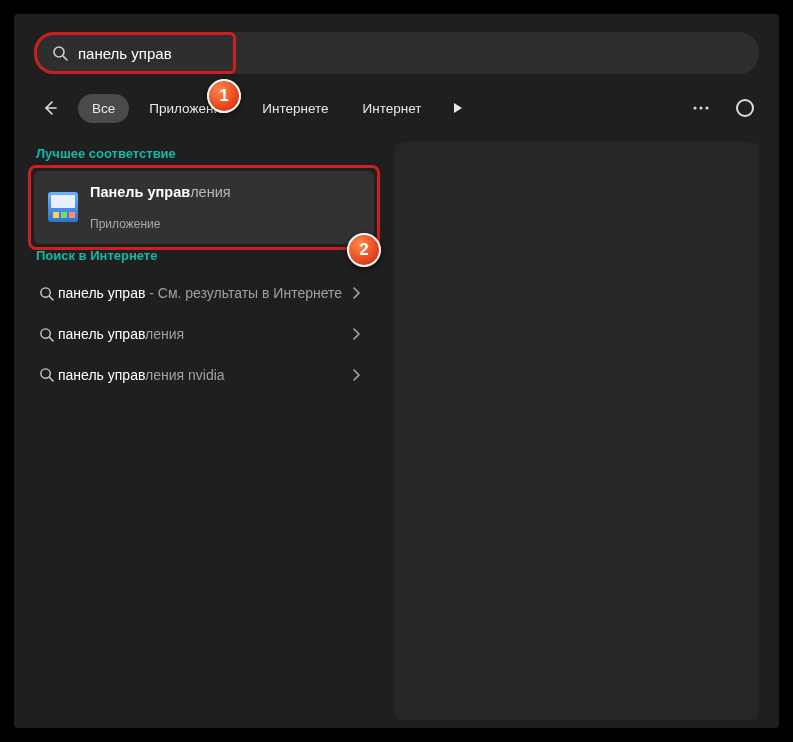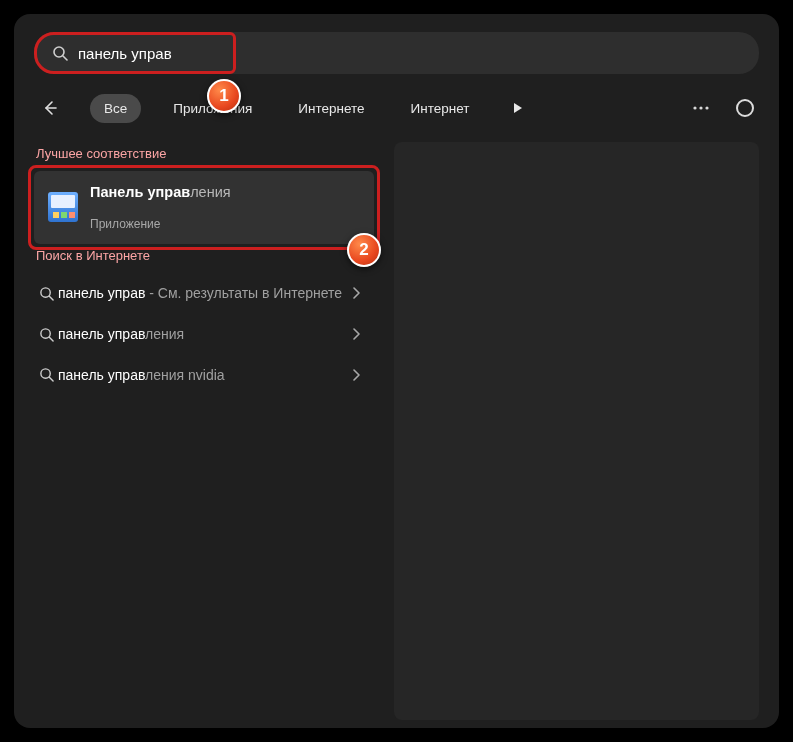--- a/index.html
+++ b/index.html
@@ -10,21 +10,21 @@
     color: #fff;
     position: relative;
   }
   .panel {
     position: absolute;
     left: 14px;
     top: 14px;
     width: 765px;
     height: 714px;
     background: #1f1f1f;
-    border-radius: 16px;
+    border-radius: 4px;
     padding: 18px 20px;
   }
 
   
   .search-wrap {
     position: relative;
   }
   .search-bar {
     width: 100%;
     height: 42px;
@@ -57,21 +57,21 @@
     border: 3px solid #cc1f1f;
     border-radius: 20px 6px 6px 20px;
     pointer-events: none;
   }
 
   
   .filter-row {
     display: flex;
     align-items: center;
     margin-top: 18px;
-    gap: 18px;
+    gap: 6px;
     position: relative;
   }
   .back-btn {
     width: 32px; height: 32px;
     display: flex; align-items: center; justify-content: center;
     border-radius: 6px;
     cursor: pointer;
     margin-right: 6px;
   }
   .pill {
@@ -121,22 +121,22 @@
     flex: 0 0 340px;
   }
   .right-col {
     flex: 1;
     background: #262626;
     border-radius: 8px;
   }
 
   .section-header {
     font-size: 13px;
-    font-weight: 400;
-    color: #fca5a5;
+    font-weight: 700;
+    color: #14b8a6;
     padding: 4px 0 10px 2px;
   }
 
   
   .best-match-wrap {
     position: relative;
   }
   .best-match {
     background: #323232;
     border-radius: 6px;

